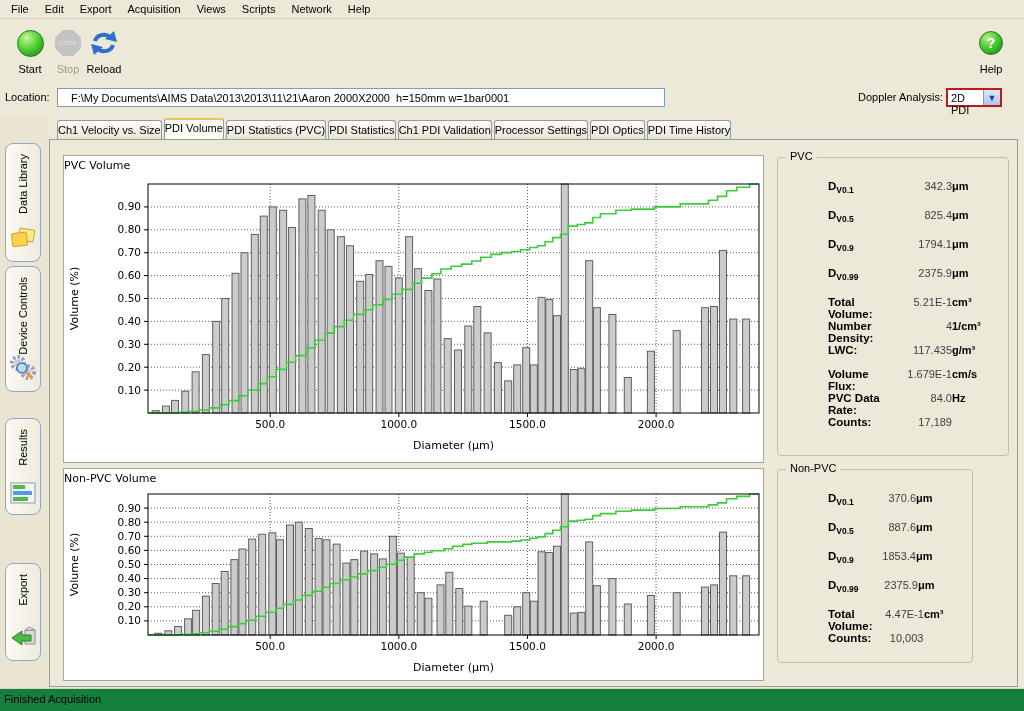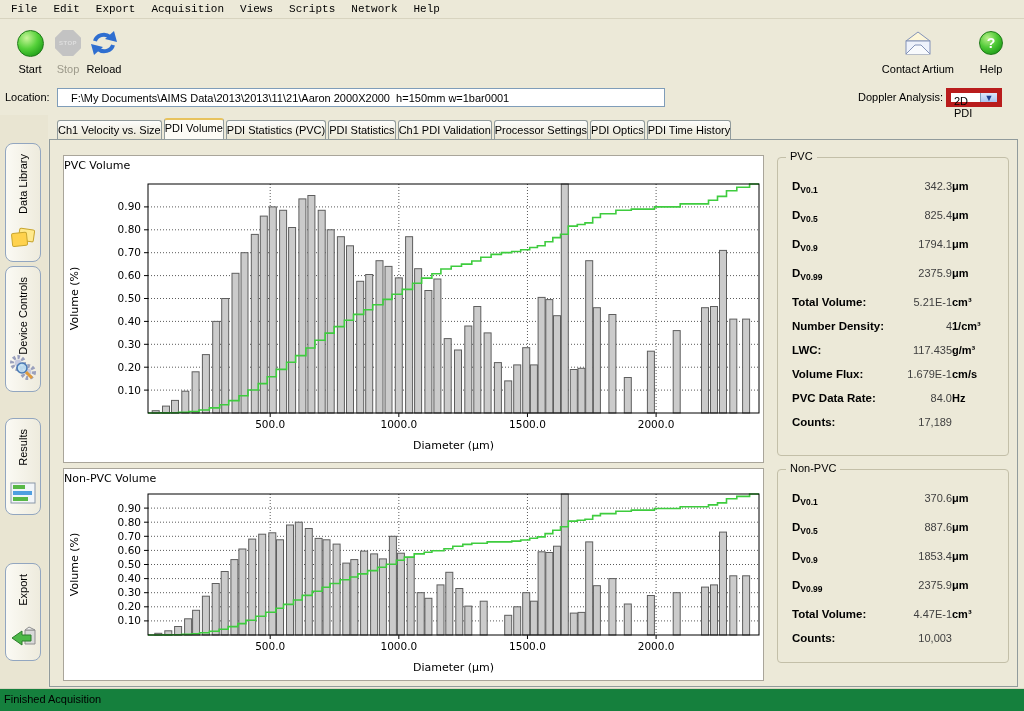--- a/index.html
+++ b/index.html
@@ -2,21 +2,21 @@
 <html><head>
 <meta charset="utf-8">
 <style>
   * { margin:0; padding:0; box-sizing:border-box; }
   html,body { width:1024px; height:711px; overflow:hidden; }
   body { font-family:"Liberation Sans","DejaVu Sans",sans-serif; font-size:11px; background:#ece9d8; color:#000; position:relative; }
   .app { position:absolute; inset:0; }
 
   
   .menubar { position:absolute; top:0; left:0; right:0; height:19px; display:flex; align-items:center; padding-left:3px; border-bottom:1px solid #d8d4c0; background:#ece9d8; }
-  .menu-item { padding:0 8px; cursor:default;font-family:Liberation Mono, monospace; }
+  .menu-item { padding:0 8px; cursor:default; }
 
   
   .toolbar { position:absolute; top:20px; left:0; right:0; height:62px; }
   .tbtn { position:absolute; top:6px; width:52px; text-align:center; }
   .tbtn .ico { height:34px; display:flex; align-items:center; justify-content:center; }
   .tbtn .lbl { margin-top:3px; }
   .tbtn.disabled .lbl { color:#9d9a8b; }
   .sphere-green { width:27px; height:27px; border-radius:50%; border:1px solid #1f7a18;
     background:radial-gradient(circle at 35% 28%, #c9f59a, #55d13a 45%, #2aa81f 75%, #157712); }
   .octagon { width:26px; height:26px; background:#c3c3c3; color:#dedede; font-size:6px; font-weight:bold;
@@ -27,21 +27,21 @@
     background:radial-gradient(circle at 35% 28%, #b9ef8a, #4ec936 45%, #27a41d 75%, #147010); }
   .tb-right { position:absolute; right:10px; top:6px; display:flex; gap:14px; }
   .tb-right .tbtn { position:static; width:auto; min-width:46px; }
 
   
   .locrow { position:absolute; top:84px; left:0; right:0; height:28px; }
   .loc-label { position:absolute; left:5px; top:7px; }
   .loc-input { position:absolute; left:57px; top:4px; width:608px; height:19px; border:1px solid #7f9db9; background:#fff;
     font-family:"Liberation Sans",sans-serif; font-size:11px; padding:0 13px; color:#000; }
   .dop-label { position:absolute; left:858px; top:7px; }
-  .dropdown { position:absolute; left:946px; top:4px; width:56px; height:19px; border:5px solid #b91c1c; background:#fff; display:flex; }
+  .dropdown { position:absolute; left:946px; top:4px; width:56px; height:19px; border:2px solid #b91c1c; background:#fff; display:flex; }
   .dropdown .val { flex:1; padding:2px 3px; }
   .dropdown .arrow-btn { width:17px; border-left:1px solid #7f9db9; background:linear-gradient(#dce8fb,#aac4ef);
     display:flex; align-items:center; justify-content:center; color:#1d3d8f; font-size:9px; }
 
   
   .sidebar { position:absolute; left:0; top:115px; width:48px; bottom:23px; background:#e9e5d2; }
   .side-btn { position:absolute; left:5px; width:36px; border:1px solid #92a6c0; border-radius:8px;
     background:linear-gradient(to right,#fbfaf4,#eeebdd); display:flex; flex-direction:column; align-items:center;
     justify-content:space-between; padding:10px 0 8px; cursor:default; }
   .side-btn .vtext { writing-mode:vertical-rl; transform:rotate(180deg); font-size:11px; }
@@ -66,21 +66,21 @@
   .frame { fill:none; stroke:#000; stroke-width:1; }
   .axis-label { font-family:"DejaVu Sans",sans-serif; font-size:11px; fill:#000; }
 
   
   .groupbox { position:absolute; border:1px solid #c3bfa8; border-radius:4px; }
   .groupbox .legend { position:absolute; top:-8px; left:8px; background:#ece9d8; padding:0 4px; }
   .rows { position:absolute; left:14px; right:10px; top:22px; }
   .srow { display:flex; align-items:baseline; }
   .srow.drow { height:29px; }
   .srow.prow { height:24px; }
-  .srow .lab { flex:1; font-weight:bold; font-size:11.5px; }
+  .srow .lab { flex:1; font-weight:bold; font-size:11.5px;margin-left:36px; }
   .srow .lab sub { font-size:8.5px; font-weight:bold; }
   .srow .val { width:62px; text-align:right; color:#3f3f3f; }
   .srow .unit { width:46px; font-weight:bold; }
 
   
   .statusbar { position:absolute; left:0; right:0; bottom:0; height:23px; border-top:1px solid #d8d4c0; padding:4px 0 0 4px; background:#15803d; }
 </style>
 </head>
 <body>
 
@@ -115,30 +115,20 @@
         <svg width="30" height="28" viewBox="0 0 30 28">
           <path d="M6 12 A9 8 0 0 1 21 8" fill="none" stroke="#2e6ed0" stroke-width="4"></path>
           <polygon points="25,2 28,13 16,10" fill="#2e6ed0"></polygon>
           <path d="M24 16 A9 8 0 0 1 9 20" fill="none" stroke="#2e6ed0" stroke-width="4"></path>
           <polygon points="5,26 2,15 14,18" fill="#2e6ed0"></polygon>
         </svg>
       </div>
       <div class="lbl">Reload</div>
     </div>
     <div class="tb-right">
-      <div class="tbtn">
-        <div class="ico">
-          <svg width="34" height="28" viewBox="0 0 34 28">
-            <polygon points="5,12 17,3 29,12" fill="#fdf6d8" stroke="#8292b8"></polygon>
-            <rect x="5" y="12" width="24" height="13" fill="#eef2fb" stroke="#8292b8"></rect>
-            <polyline points="5,25 14,16 20,16 29,25" fill="#f8fafd" stroke="#8292b8"></polyline>
-          </svg>
-        </div>
-        <div class="lbl">Contact Artium</div>
-      </div>
       <div class="tbtn">
         <div class="ico">
             <div class="help-sphere">?</div>
           </div>
         <div class="lbl">Help</div>
       </div>
     </div>
   </div>
 
   <div class="locrow">
@@ -462,21 +452,21 @@
             <span class="unit">Hz</span>
           </div>
           <div class="srow prow">
             <span class="lab">Counts:</span>
             <span class="val">17,189</span>
             <span class="unit"></span>
           </div>
         </div>
     </div>
 
-    <div class="groupbox" style="left:727px; top:329px; width:232px; height:194px;">
+    <div class="groupbox" style="left:727px; top:329px; width:196px; height:194px;">
       <span class="legend">Non-PVC</span>
       <div class="rows" id="nonpvc-rows">
           <div class="srow drow">
             <span class="lab">D<sub>V0.1</sub></span>
             <span class="val">370.6</span>
             <span class="unit">μm</span>
           </div>
           <div class="srow drow">
             <span class="lab">D<sub>V0.5</sub></span>
             <span class="val">887.6</span>

